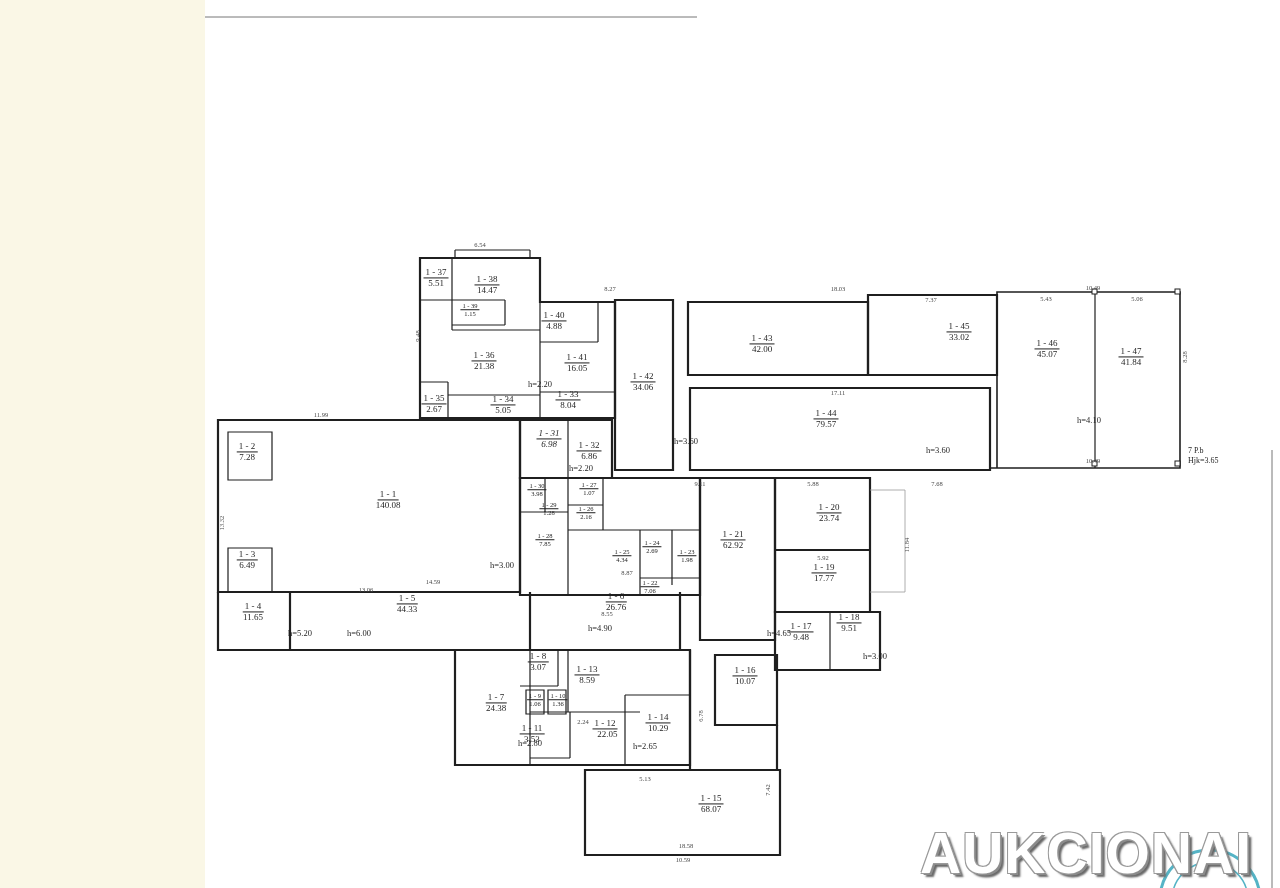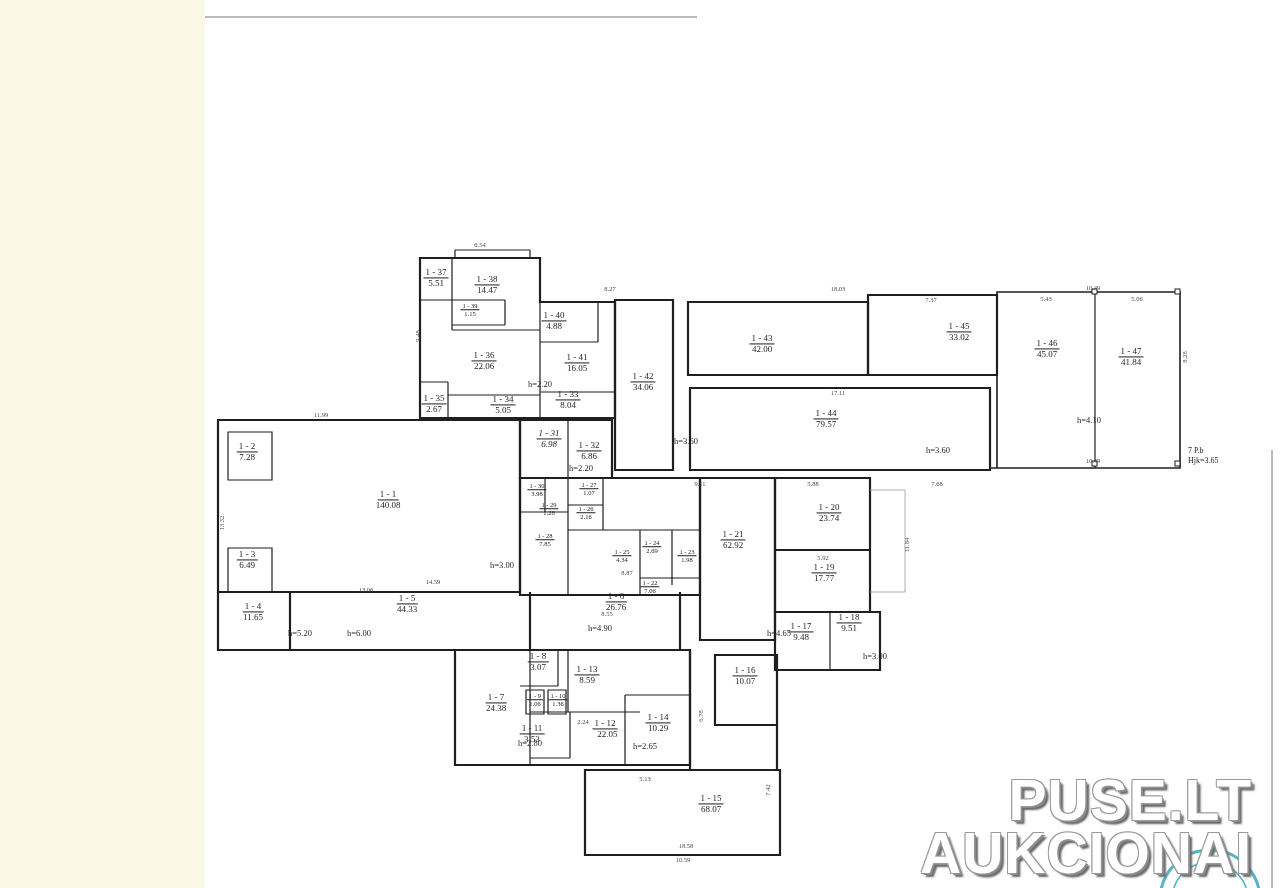--- a/index.html
+++ b/index.html
@@ -113,21 +113,21 @@
       <div class="room sm" style="left: 586px; top: 513px;"><span class="room-id">1 - 26</span><span class="room-area">2.16</span></div>
       <div class="room sm" style="left: 589px; top: 489px;"><span class="room-id">1 - 27</span><span class="room-area">1.07</span></div>
       <div class="room sm" style="left: 545px; top: 540px;"><span class="room-id">1 - 28</span><span class="room-area">7.85</span></div>
       <div class="room sm" style="left: 549px; top: 509px;"><span class="room-id">1 - 29</span><span class="room-area">1.28</span></div>
       <div class="room sm" style="left: 537px; top: 490px;"><span class="room-id">1 - 30</span><span class="room-area">3.98</span></div>
       <div class="room" style="left: 549px; top: 439px; font-style: italic;"><span class="room-id">1 - 31</span><span class="room-area">6.98</span></div>
       <div class="room" style="left: 589px; top: 451px;"><span class="room-id">1 - 32</span><span class="room-area">6.86</span></div>
       <div class="room" style="left: 568px; top: 400px;"><span class="room-id">1 - 33</span><span class="room-area">8.04</span></div>
       <div class="room" style="left: 503px; top: 405px;"><span class="room-id">1 - 34</span><span class="room-area">5.05</span></div>
       <div class="room" style="left: 434px; top: 404px;"><span class="room-id">1 - 35</span><span class="room-area">2.67</span></div>
-      <div class="room" style="left: 484px; top: 361px;"><span class="room-id">1 - 36</span><span class="room-area">22.06</span></div>
+      <div class="room" style="left: 484px; top: 361px;"><span class="room-id">1 - 36</span><span class="room-area">21.38</span></div>
       <div class="room" style="left: 436px; top: 278px;"><span class="room-id">1 - 37</span><span class="room-area">5.51</span></div>
       <div class="room" style="left: 487px; top: 285px;"><span class="room-id">1 - 38</span><span class="room-area">14.47</span></div>
       <div class="room sm" style="left: 470px; top: 310px;"><span class="room-id">1 - 39</span><span class="room-area">1.15</span></div>
       <div class="room" style="left: 554px; top: 321px;"><span class="room-id">1 - 40</span><span class="room-area">4.88</span></div>
       <div class="room" style="left: 577px; top: 363px;"><span class="room-id">1 - 41</span><span class="room-area">16.05</span></div>
       <div class="room" style="left: 643px; top: 382px;"><span class="room-id">1 - 42</span><span class="room-area">34.06</span></div>
       <div class="room" style="left: 762px; top: 344px; text-align: center;"><span class="room-id">1 - 43</span><span class="room-area">42.00</span></div>
       <div class="room" style="left: 826px; top: 419px;"><span class="room-id">1 - 44</span><span class="room-area">79.57</span></div>
       <div class="room" style="left: 931px; top: 332px; margin-left: 28px;"><span class="room-id">1 - 45</span><span class="room-area">33.02</span></div>
       <div class="room" style="left: 1047px; top: 349px;"><span class="room-id">1 - 46</span><span class="room-area">45.07</span></div>
@@ -178,21 +178,20 @@
       <div class="dim rot" style="left: 700px; top: 716px;">6.78</div>
       <div class="dim rot" style="left: 767px; top: 790px;">7.42</div>
     </div>
 
   <div id="corner-note">
     <div>7 P.b</div>
     <div>Hjk=3.65</div>
   </div>
 
   <div id="watermark">
-    <span class="wm-line">PUSE.LT</span>
     <span class="wm-line">AUKCIONAI</span>
   </div>
 
   <div id="stamp">
     <svg width="125" height="90" viewBox="0 0 125 90">
       <circle class="stamp-ring" cx="62" cy="58" r="50" fill="none" stroke-width="3" stroke="#55b4c6"></circle>
       <circle class="stamp-ring" cx="62" cy="58" r="38" fill="none" stroke-width="1.5" stroke="#55b4c6"></circle>
     </svg>
   </div>
 

